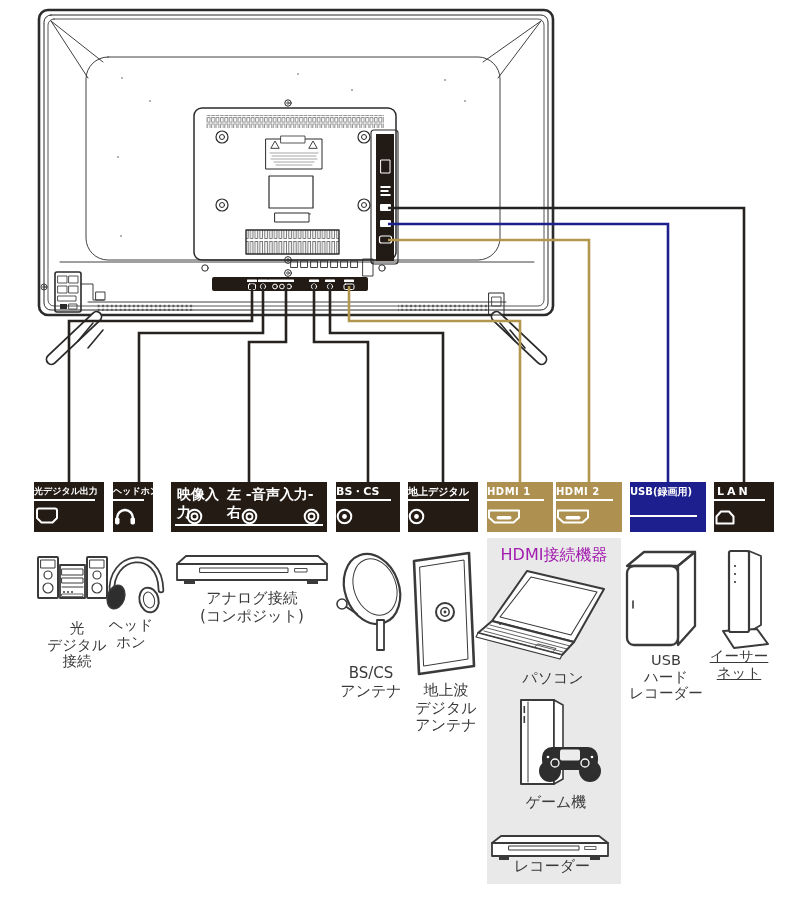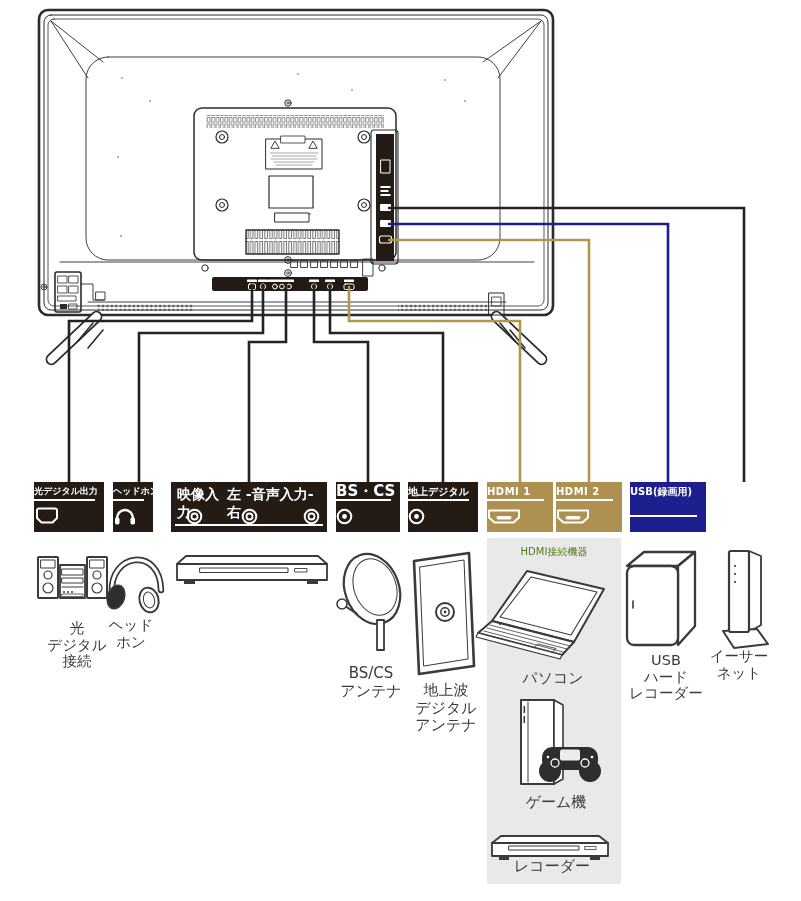--- a/index.html
+++ b/index.html
@@ -7,29 +7,29 @@
          font-family:"DejaVu Sans","Liberation Sans",sans-serif;}
   #art{position:absolute;left:0;top:0;z-index:2;}
   .group-bg{position:absolute;left:487px;top:538px;width:134px;height:346px;background:#e9e9e9;z-index:1;}
   .pbox{position:absolute;top:482px;height:50px;background:#241b15;color:#fff;z-index:3;
         display:flex;flex-direction:column;align-items:flex-start;box-sizing:border-box;}
   .pbox.gold{background:#ae9150;}
   .pbox.blue{background:#1d1f8f;gap:16px;}
   .plabel{margin-top:4px;font-weight:bold;white-space:nowrap;line-height:11px;}
   .pline{height:1.6px;background:#fff;width:calc(100% - 9px);margin-top:2px;flex-shrink:0;}
   .picon{flex-grow:1;display:flex;align-items:center;justify-content:center;}
-  .fs9{font-size:9px;} .fs10{font-size:10px;} .fs11{font-size:15px;}
+  .fs9{font-size:9px;} .fs10{font-size:10px;} .fs11{font-size:11px;}
   .avbox{display:block;}
   .avlabels{display:flex;justify-content:space-between;padding:4px 6px 0 6px;font-size:14px;font-weight:bold;}
   .avline{height:1.6px;background:#fff;margin:2px 4px 0 4px;}
   .avjack{position:absolute;top:26px;}
   .dev-label{position:absolute;transform:translateX(-50%);text-align:center;color:#3a3a3a;
              font-size:14.5px;line-height:16.5px;white-space:nowrap;z-index:3;}
   .dev-label.big{font-size:15px;line-height:17.5px;}
-  .hdmi-title{position:absolute;transform:translateX(-50%);color:#4d7c0f;font-size:10px;white-space:nowrap;z-index:3;}
+  .hdmi-title{position:absolute;transform:translateX(-50%);color:#a21caf;font-size:16px;white-space:nowrap;z-index:3;}
 </style>
 </head>
 <body>
 
 <div id="stage">
 
   <div class="group-bg"></div>
 
   <svg id="art" width="801" height="901" viewBox="0 0 801 901">
     <defs>
@@ -395,46 +395,59 @@
           <path d="M10.5,7.5 L13.5,10.5 H16" stroke-width="1.4" fill="none"></path>
             <circle cx="17" cy="10.5" r="1.6" stroke="none"></circle>
           <path d="M17,5.6 L21.5,7.5 L17,9.4 Z" stroke="none"></path>
           <rect x="26" y="3.2" width="18" height="9" rx="1.5" stroke-width="1.8" fill="none"></rect>
           <rect x="29.5" y="5.8" width="11" height="3.8" stroke="none"></rect>
         </g>
       </svg>
     </div>
   </div>
 
+  <div class="pbox" style="left:714px;width:60px;">
+    <div class="plabel fs11" style="letter-spacing:3px;padding-left:3px;">LAN</div>
+    <div class="pline"></div>
+    <div class="picon">
+      <svg width="22" height="19" viewBox="0 0 22 19">
+          <polygon points="2.5,16.5 2.5,9.5 7,4.5 15,4.5 19.5,9.5 19.5,16.5" stroke="#fff" stroke-width="2" fill="none" stroke-linejoin="round"></polygon>
+        </svg>
+    </div>
+  </div>
 
   <div class="dev-label" style="left:77px;top:620px;">
     <div>光</div>
     <div>デジタル</div>
     <div>接続</div>
   </div>
   <div class="dev-label" style="left:131px;top:617px;">
     <div>ヘッド</div>
     <div>ホン</div>
+  </div>
+  <div class="dev-label big" style="left:252px;top:590px;">
+    <div>アナログ接続</div>
+    <div>(コンポジット)</div>
   </div>
   <div class="dev-label big" style="left:371px;top:665px;">
     <div>BS/CS</div>
     <div>アンテナ</div>
   </div>
   <div class="dev-label big" style="left:446px;top:682px;">
     <div>地上波</div>
     <div>デジタル</div>
     <div>アンテナ</div>
   </div>
   <div class="hdmi-title" style="left:554px;top:545px;">HDMI接続機器</div>
   <div class="dev-label big" style="left:553px;top:670px;">パソコン</div>
   <div class="dev-label big" style="left:556px;top:794px;">ゲーム機</div>
   <div class="dev-label big" style="left:552px;top:858px;">レコーダー</div>
   <div class="dev-label" style="left:666px;top:652px;">
     <div>USB</div>
     <div>ハード</div>
     <div>レコーダー</div>
   </div>
-  <div class="dev-label" style="left:739px;top:648px;">
+  <div class="dev-label" style="left:739px;top:648px;text-decoration:underline;">
     <div>イーサー</div>
     <div>ネット</div>
   </div>
 
 </div>
 
 </body></html>

